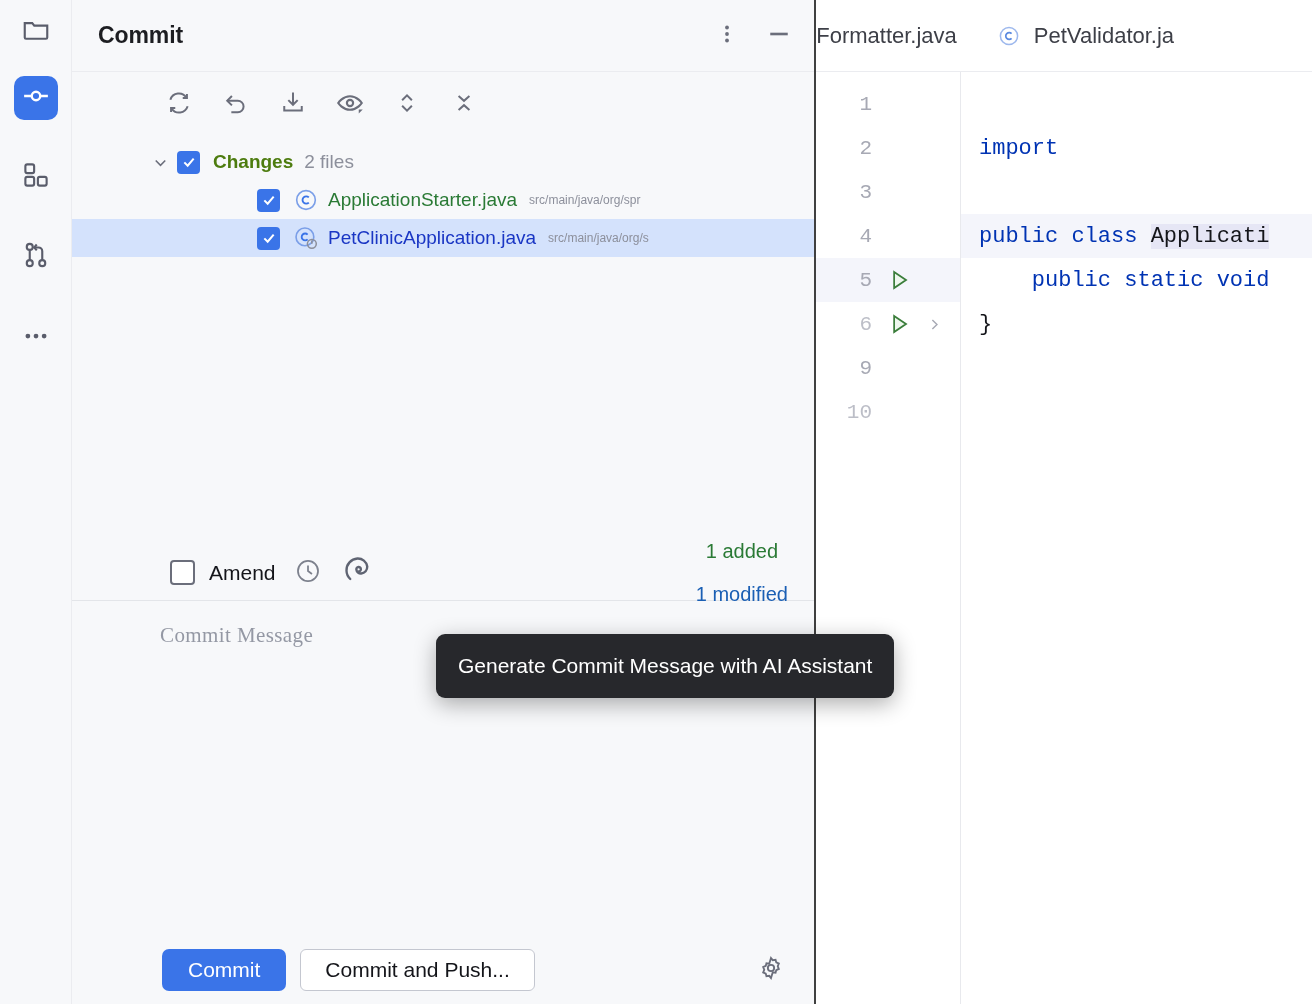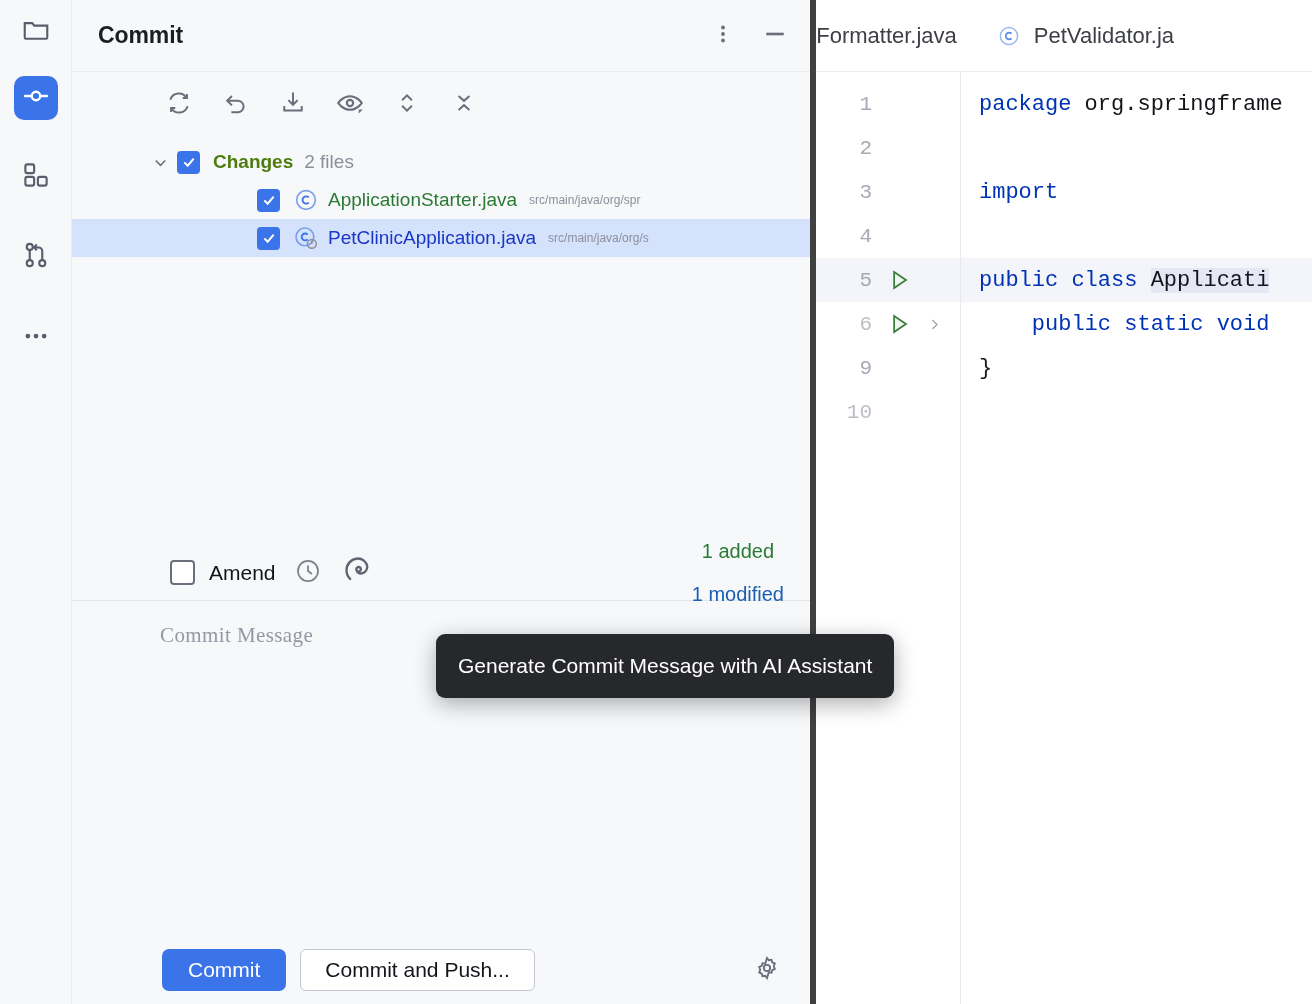--- a/index.html
+++ b/index.html
@@ -29,21 +29,21 @@
   .stripe-btn.active { background:#3a74e8; color:#ffffff; }
   .stripe-gap-1 { height:22px; }
   .stripe-gap-2 { height:35px; }
   .stripe-gap-3 { height:36px; }
   .stripe-gap-4 { height:37px; }
 
   
   .commit-panel {
     width:744px; flex:0 0 744px; height:1004px;
     background:#f7f8fa;
-    border-right:6px solid #404040;
+    border-right:2px solid #404040;
     display:flex; flex-direction:column;
     position:relative;
   }
   .panel-header {
     height:72px; flex:0 0 72px;
     display:flex; align-items:center;
     padding:0 0 0 26px;
     border-bottom:1px solid #ebecf0;
   }
   .panel-title {
@@ -472,23 +472,20 @@
         </div>
         <div class="gline">
             <span class="gnum">9</span>
           </div>
         <div class="gline">
             <span class="gnum dim">10</span>
           </div>
       </div>
 
       <div class="code">
-        <div class="cline">
-          <span class="kw">package</span><span class="plain"> org.springframe</span>
-        </div>
         <div class="cline"></div>
         <div class="cline">
           <span class="kw">import</span>
         </div>
         <div class="cline"></div>
         <div class="cline hl">
           <span class="kw">public class </span><span class="ident-hl">Applicati</span>
         </div>
         <div class="cline">
           <span class="plain">    </span><span class="kw">public static void</span>

